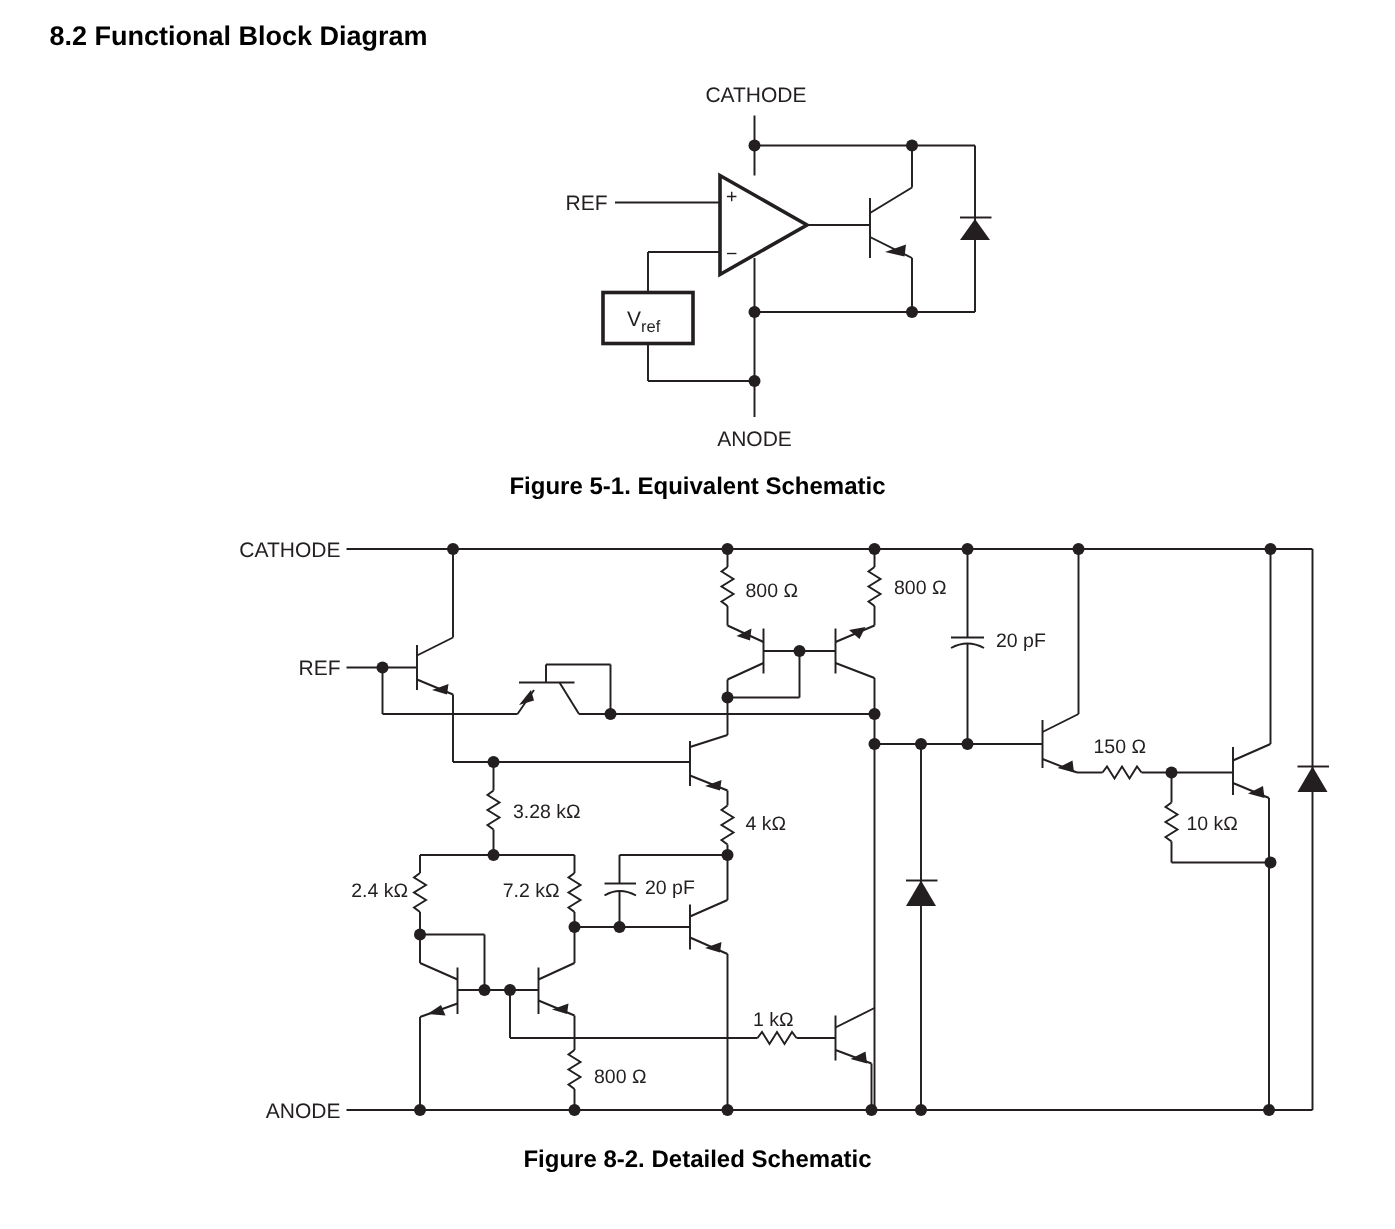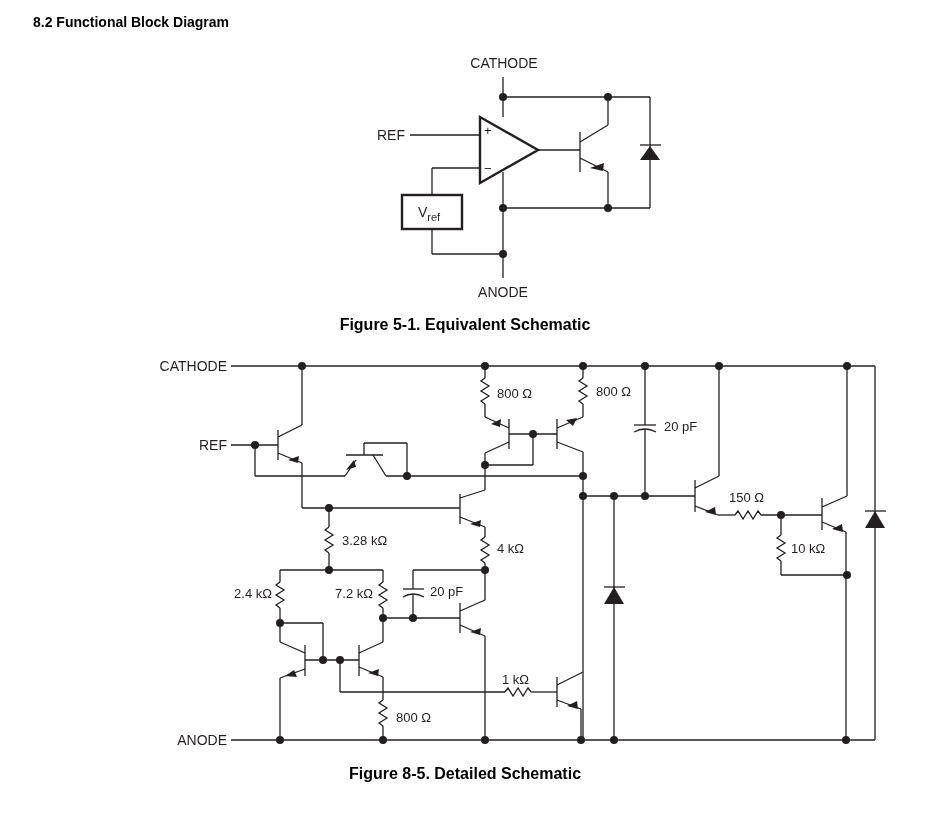--- a/index.html
+++ b/index.html
@@ -1,18 +1,18 @@
 <!DOCTYPE html>
 <html><head>
 <meta charset="utf-8">
 <style>
   html, body { margin: 0; padding: 0; background: #ffffff; }
   body { width: 930px; height: 819px; position: relative; overflow: hidden;
          font-family: "Liberation Sans", sans-serif; color: #231f20; }
-  .section-title { position: absolute; left: 33px; top: 14px; font-size: 14px; font-weight: bold; color: #000; margin: 0; }
+  .section-title { position: absolute; left: 33px; top: 14px; font-size: 18px; font-weight: bold; color: #000; margin: 0; }
   .caption { position: absolute; width: 930px; left: 0; text-align: center; font-size: 16px; font-weight: bold; color: #000; margin: 0; }
   #cap1 { top: 316px; }
   #cap2 { top: 765px; }
   svg { position: absolute; left: 0; top: 0; }
   svg text { font-family: "Liberation Sans", sans-serif; fill: #231f20; }
   .w { stroke: #231f20; stroke-width: 1.3; fill: none; }
   .thick { stroke: #231f20; stroke-width: 2.4; fill: none; }
   .dot { fill: #231f20; }
   .tri { fill: #231f20; }
 </style>
@@ -297,13 +297,13 @@
     <circle class="dot" cx="847" cy="575" r="4"></circle>
     <circle class="dot" cx="280" cy="740" r="4"></circle>
     <circle class="dot" cx="383" cy="740" r="4"></circle>
     <circle class="dot" cx="485" cy="740" r="4"></circle>
     <circle class="dot" cx="581" cy="740" r="4"></circle>
     <circle class="dot" cx="614" cy="740" r="4"></circle>
     <circle class="dot" cx="846" cy="740" r="4"></circle>
   </g>
 </svg>
 
-<h3 class="caption" id="cap2">Figure 8-5. Detailed Schematic</h3>
+<h3 class="caption" id="cap2">Figure 8-2. Detailed Schematic</h3>
 
 </body></html>

